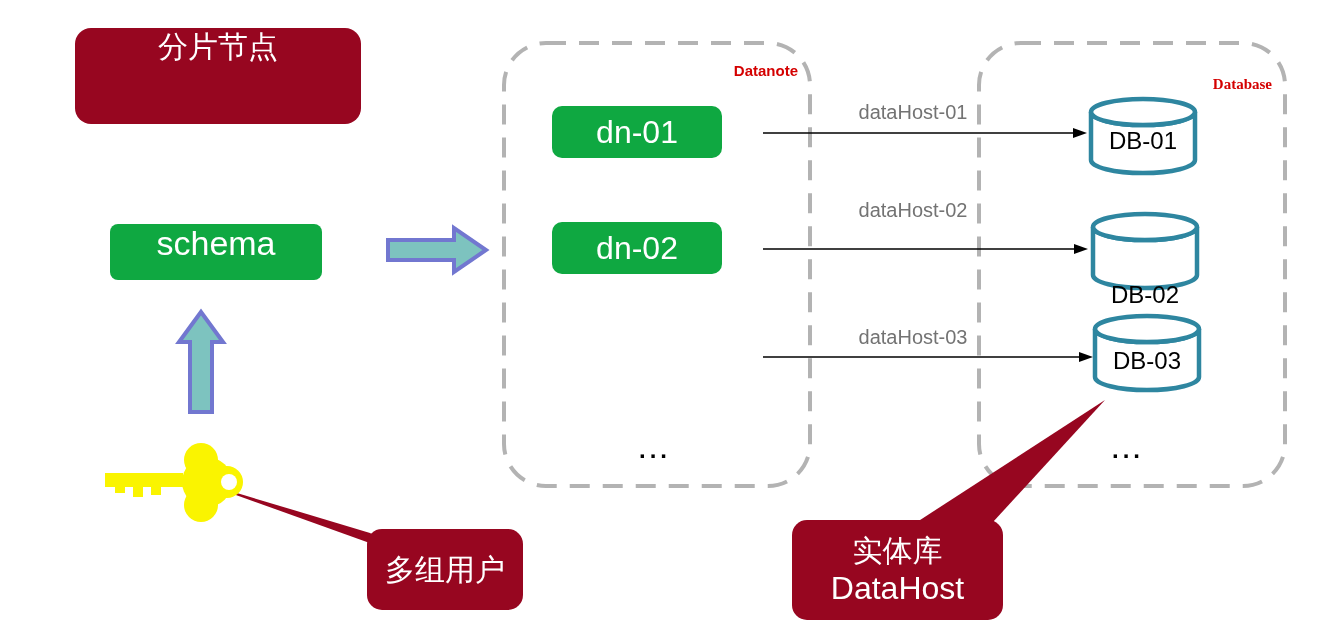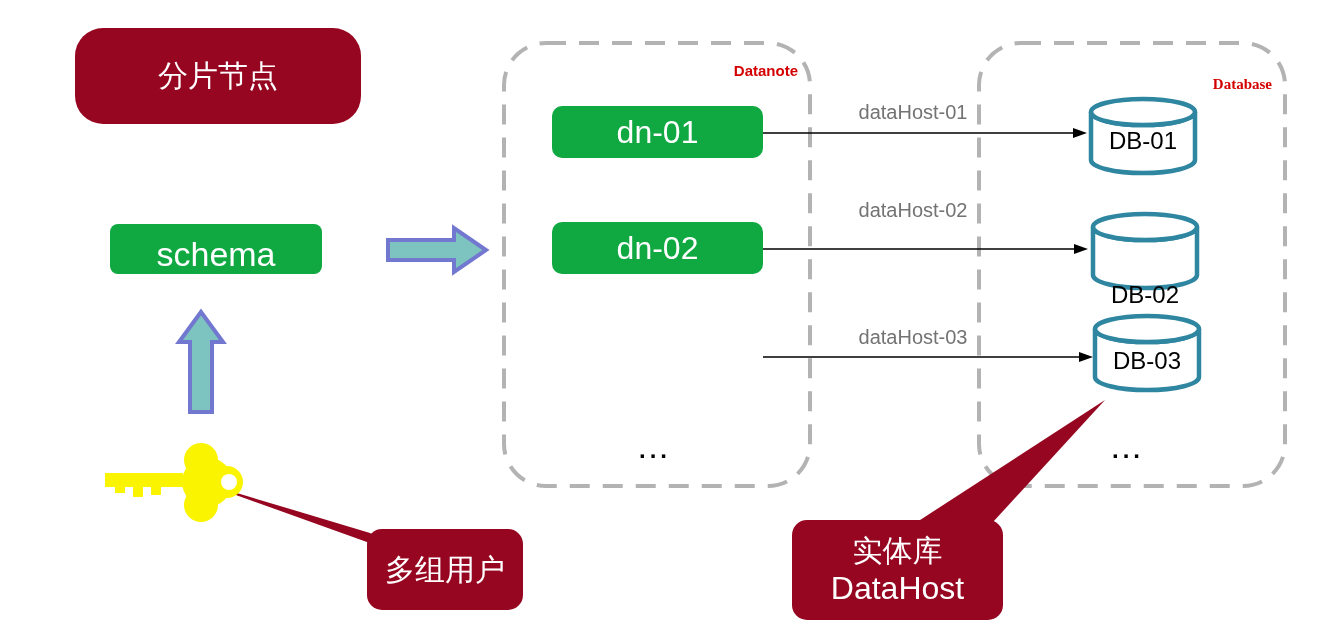--- a/index.html
+++ b/index.html
@@ -6,38 +6,38 @@
   .canvas {
     position:relative; width:1322px; height:631px; background:#ffffff;
     font-family:"Liberation Sans", sans-serif; overflow:hidden;
   }
   .abs { position:absolute; }
   svg.layer { position:absolute; left:0; top:0; z-index:1; }
   .hud { z-index:2; }
 
   .title-box {
     left:75px; top:28px; width:286px; height:96px;
-    background:#970620; color:#fff; border-radius:28px;
-    display:flex; align-items:center; justify-content:center;
+    background:#970620; color:#fff; border-radius:16px;
+    display:flex; flex-direction:column; align-items:center; justify-content:space-between;
     line-height:1.25; text-align:center;
   }
   .title-cn { font-family:"DejaVu Serif","Liberation Serif",serif; font-size:30px; }
   .title-en { font-size:30px; letter-spacing:1px; }
 
   .schema-box {
-    left:110px; top:224px; width:212px; height:50px;
+    left:110px; top:224px; width:212px; height:56px;
     background:#0FA841; color:#fff; border-radius:8px;
-    display:flex; align-items:flex-end; justify-content:center; font-size:34px;
+    display:flex; align-items:flex-start; justify-content:center; font-size:34px;
   }
 
   .group-label {
     color:#D40000; font-weight:bold; font-size:15px; text-align:right; width:120px;
   }
   .dn-box {
-    left:552px; width:211px; height:52px;
+    left:552px; width:170px; height:52px;
     background:#0FA841; color:#fff; border-radius:10px;
     display:flex; align-items:center; justify-content:center; font-size:32px;
   }
   .db-label {
     width:110px; text-align:center; font-size:24px; color:#000;
   }
   .conn-label {
     width:140px; text-align:center; font-size:20px; color:#737373;
   }
   .ellipsis {

